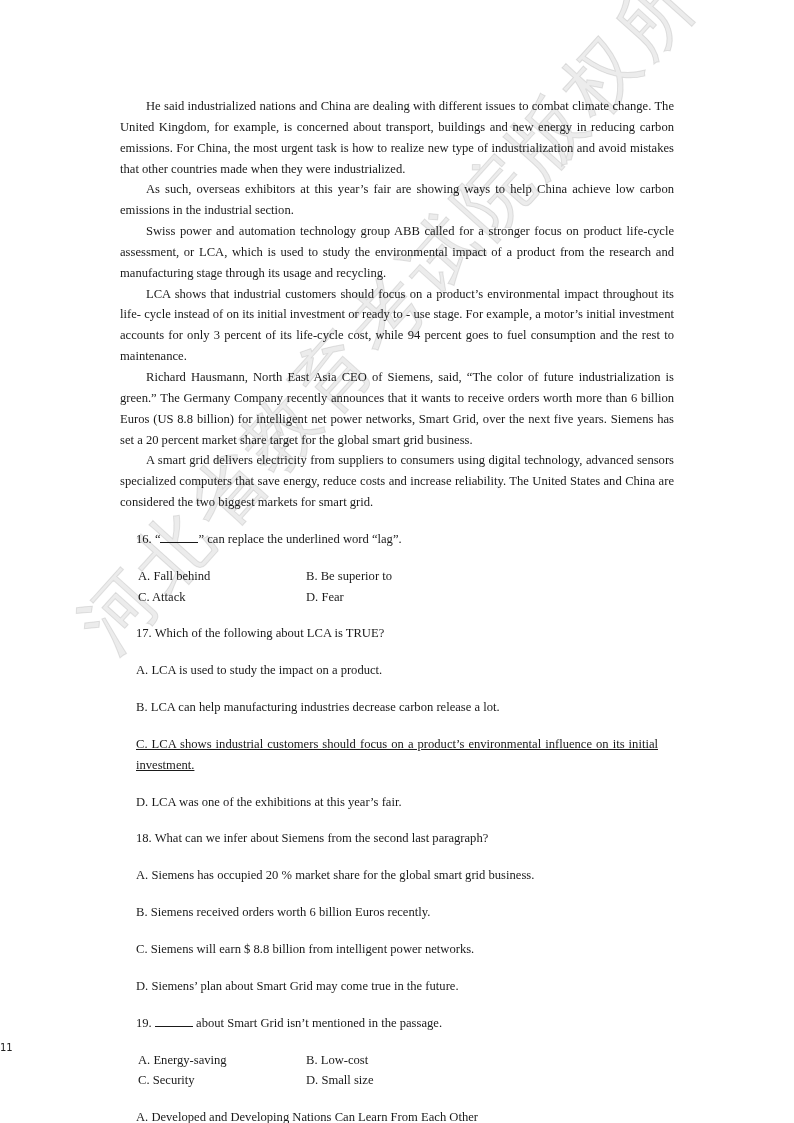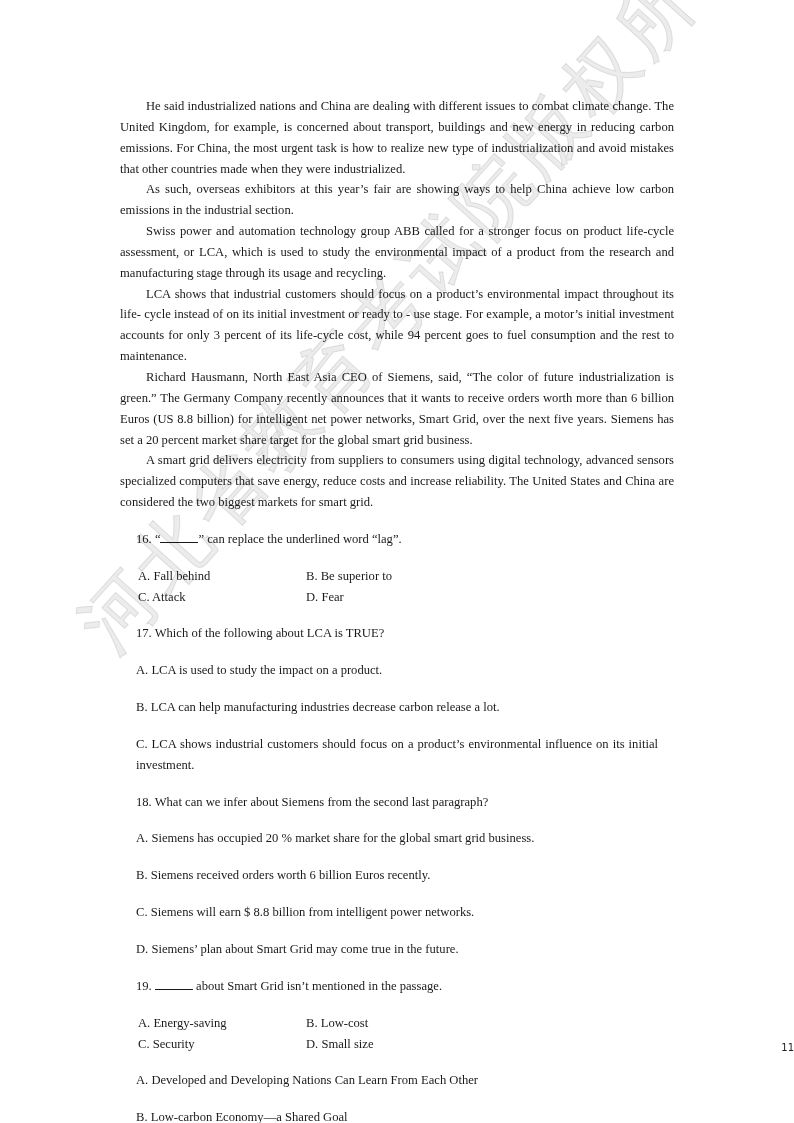--- a/index.html
+++ b/index.html
@@ -7,21 +7,21 @@
     width: 794px; height: 1123px; background: #ffffff; position: relative; overflow: hidden;
     font-family: "Liberation Serif", "DejaVu Serif", serif; color: #1a1a1a;
   }
   .page { position: absolute; left: 120px; top: 96px; width: 554px; font-size: 12.6px; line-height: 20.85px; }
   .p { text-align: justify; text-indent: 26px; margin: 0; }
   .q { margin: 16px; }
   .opt { margin: 16px; }
   .row2 { display: flex; margin: 0; }
   .row2 .col { width: 168px; margin-left: 18px; }
   .blank { display: inline-block; width: 38px; border-bottom: 1px solid #1a1a1a; height: 10px; vertical-align: baseline; }
-  .pagenum { position: absolute; top: 1042px; left: 0; width: 794px; text-align: right; font-family: "DejaVu Sans", sans-serif; font-size: 10px; color: #222; }
+  .pagenum { position: absolute; top: 1042px; left: 0; width: 794px; text-align: left; font-family: "DejaVu Sans", sans-serif; font-size: 10px; color: #222; }
   .watermark {
     position: absolute; left: 95px; top: 590px; transform: rotate(-48deg); transform-origin: left center;
     font-family: "DejaVu Sans", sans-serif; font-size: 74px; letter-spacing: 6px; color: rgba(150,150,150,0.18);
     white-space: nowrap; pointer-events: none; -webkit-text-stroke: 1px rgba(150,150,150,0.25);
   }
 </style>
 </head>
 <body>
 
 <div class="watermark">河北省教育考试院版权所有</div>
@@ -43,21 +43,22 @@
     <div class="row2">
       <span class="col">C. Attack</span>
       <span>D. Fear</span>
     </div>
   </div>
 
   <div>
     <p class="q">17. Which of the following about LCA is TRUE?</p>
     <p class="opt">A. LCA is used to study the impact on a product.</p>
     <p class="opt">B. LCA can help manufacturing industries decrease carbon release a lot.</p>
-    <p class="opt" style="text-align: justify;">C. LCA shows industrial customers should focus on a product’s environmental influence on its initial investment.</p>
+    <p class="opt" style="text-align: justify; text-decoration: underline;">C. LCA shows industrial customers should focus on a product’s environmental influence on its initial investment.</p>
+    <p class="opt">D. LCA was one of the exhibitions at this year’s fair.</p>
   </div>
 
   <div>
     <p class="q">18. What can we infer about Siemens from the second last paragraph?</p>
     <p class="opt">A. Siemens has occupied 20 % market share for the global smart grid business.</p>
     <p class="opt">B. Siemens received orders worth 6 billion Euros recently.</p>
     <p class="opt">C. Siemens will earn $ 8.8 billion from intelligent power networks.</p>
     <p class="opt">D. Siemens’ plan about Smart Grid may come true in the future.</p>
   </div>
 

